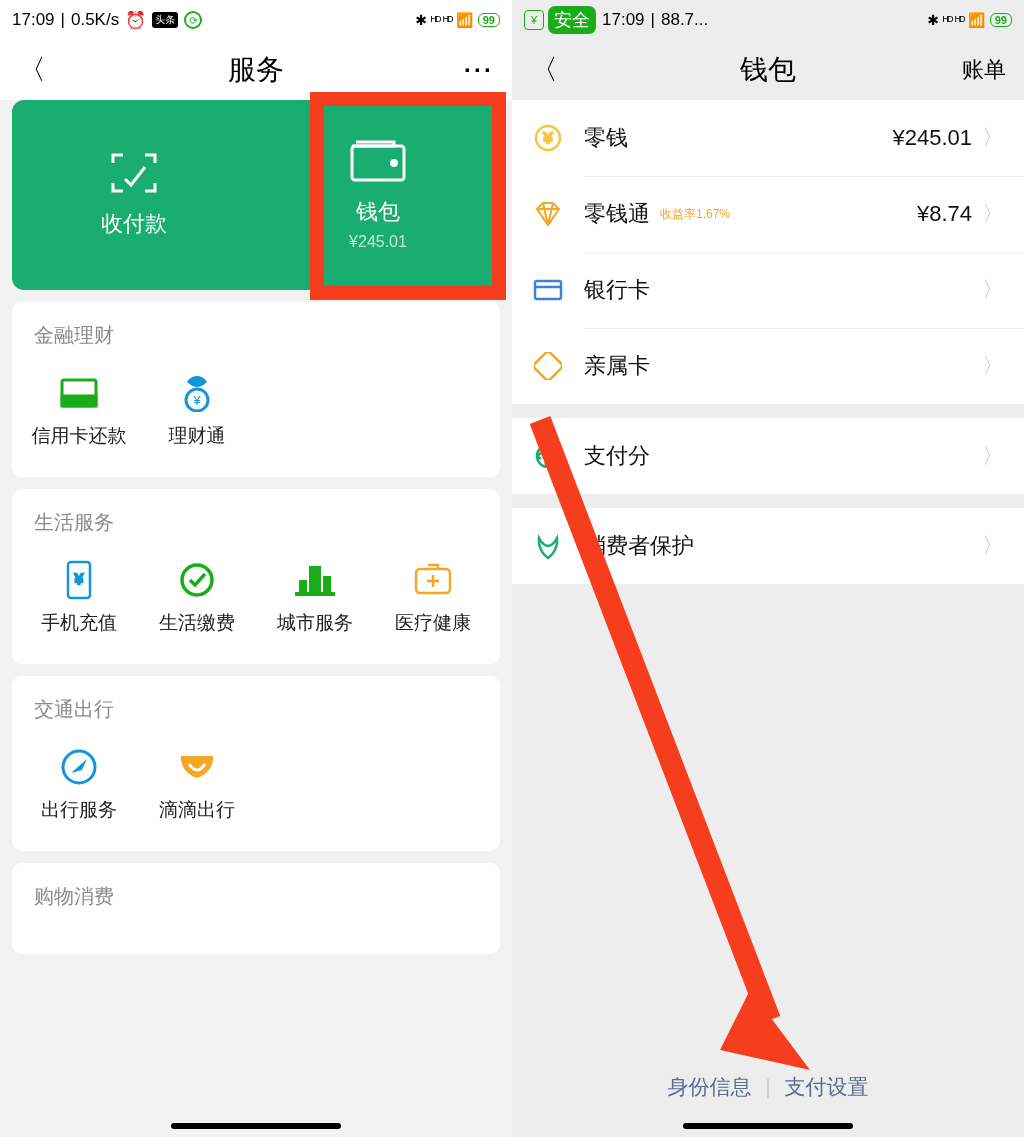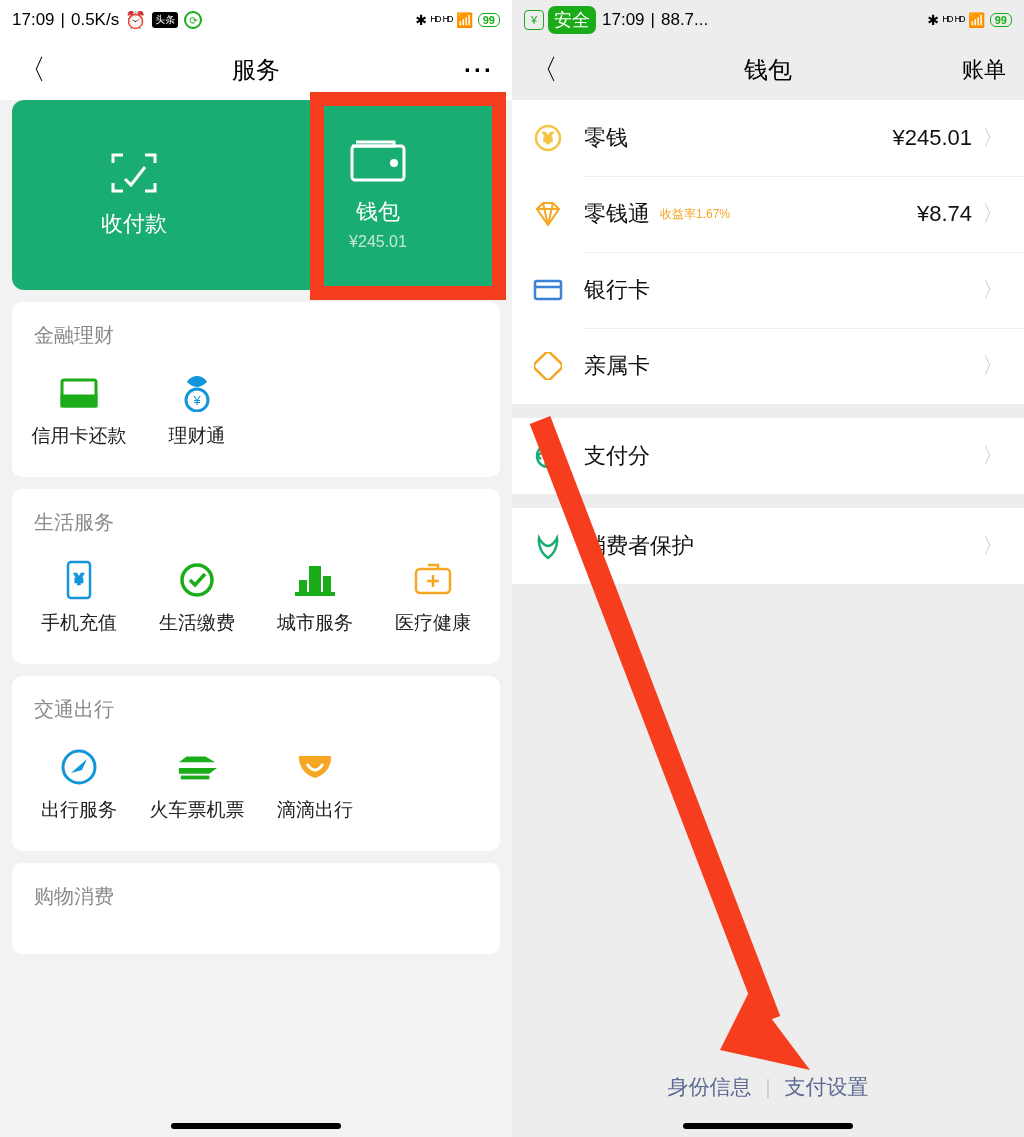--- a/index.html
+++ b/index.html
@@ -45,21 +45,21 @@
     height: 60px;
     background: #fff;
     display: flex;
     align-items: center;
     justify-content: space-between;
     padding: 0 18px;
     font-size: 24px;
   }
   .phone-right .navbar { background:#ededed; }
   .nav-back { font-size:28px; color:#000; font-weight:300;}
-  .nav-title { position:absolute; left:0; right:0; text-align:center; font-size:24px; pointer-events:none; }
+  .nav-title { position:absolute; left:0; right:0; text-align:center; font-size:28px; pointer-events:none; }
   .nav-more { font-size:24px; letter-spacing:2px; font-weight:bold;}
   .nav-right { font-size:22px; color:#000; }
   
   .green-card {
     margin: 0 12px;
     background: #1aad71;
     border-radius: 12px;
     height: 190px;
     display:flex;
     position:relative;
@@ -258,30 +258,20 @@
         <div class="gicon">
             <svg width="38" height="38" viewBox="0 0 38 38" fill="none" stroke="#1296db" stroke-width="3">
               <circle cx="19" cy="19" r="16"></circle>
               <path d="M11 25 L27 11 L22 22 L11 25 Z" fill="#1296db" stroke="none"></path>
             </svg>
           </div>
         <div class="glabel">出行服务</div>
       </div>
       <div class="gitem">
         <div class="gicon">
-            <svg width="42" height="30" viewBox="0 0 42 30" fill="#1aad19">
-              <path d="M2 10 H40 L30 4 H10 Z"></path>
-              <path d="M2 16 H42 L34 22 H2 Z"></path>
-              <rect x="4" y="24" width="30" height="4"></rect>
-            </svg>
-          </div>
-        <div class="glabel">火车票机票</div>
-      </div>
-      <div class="gitem">
-        <div class="gicon">
             <svg width="40" height="34" viewBox="0 0 40 34" fill="#f5a623">
               <path d="M4 6 H36 C36 6 38 22 20 28 C2 22 4 6 4 6 Z"></path>
               <path d="M12 14 C12 14 16 20 20 20 C24 20 28 14 28 14" stroke="#fff" stroke-width="3" fill="none"></path>
             </svg>
           </div>
         <div class="glabel">滴滴出行</div>
       </div>
     </div>
   </div>
 

